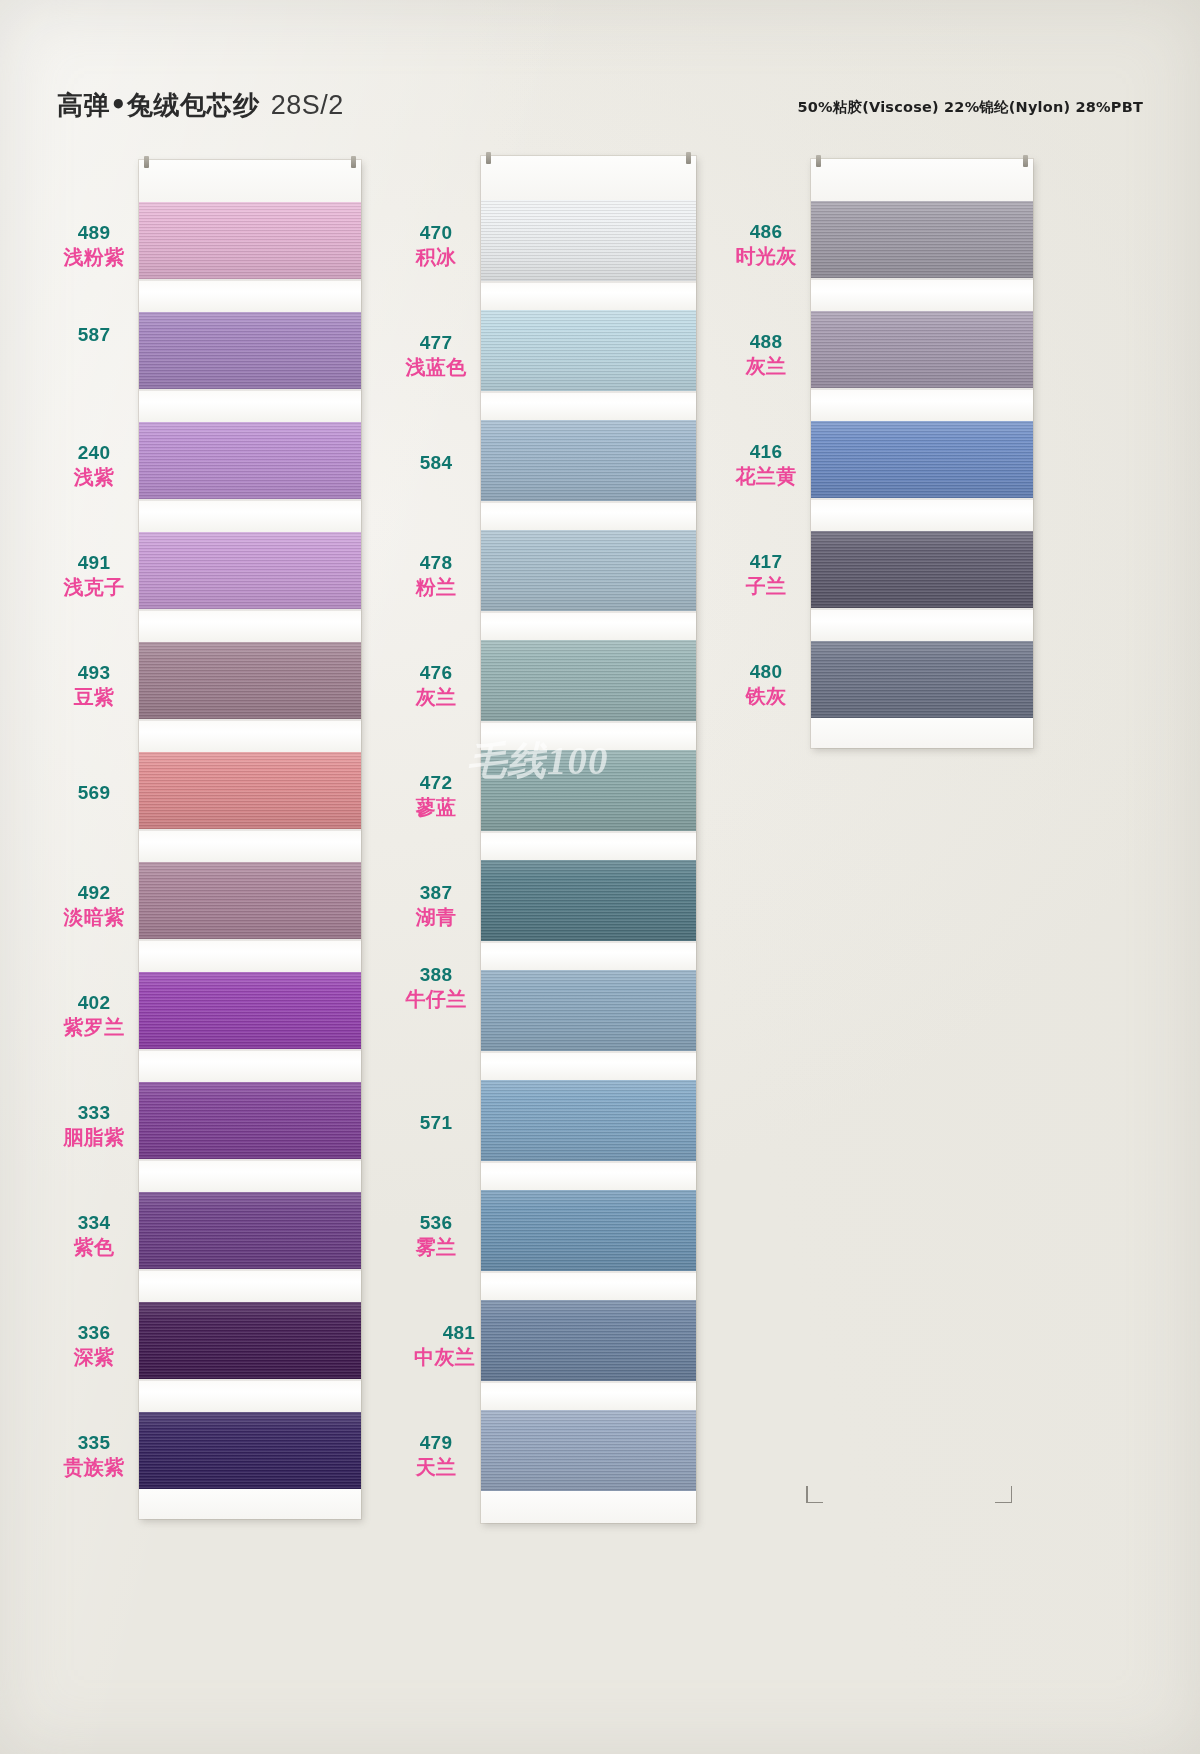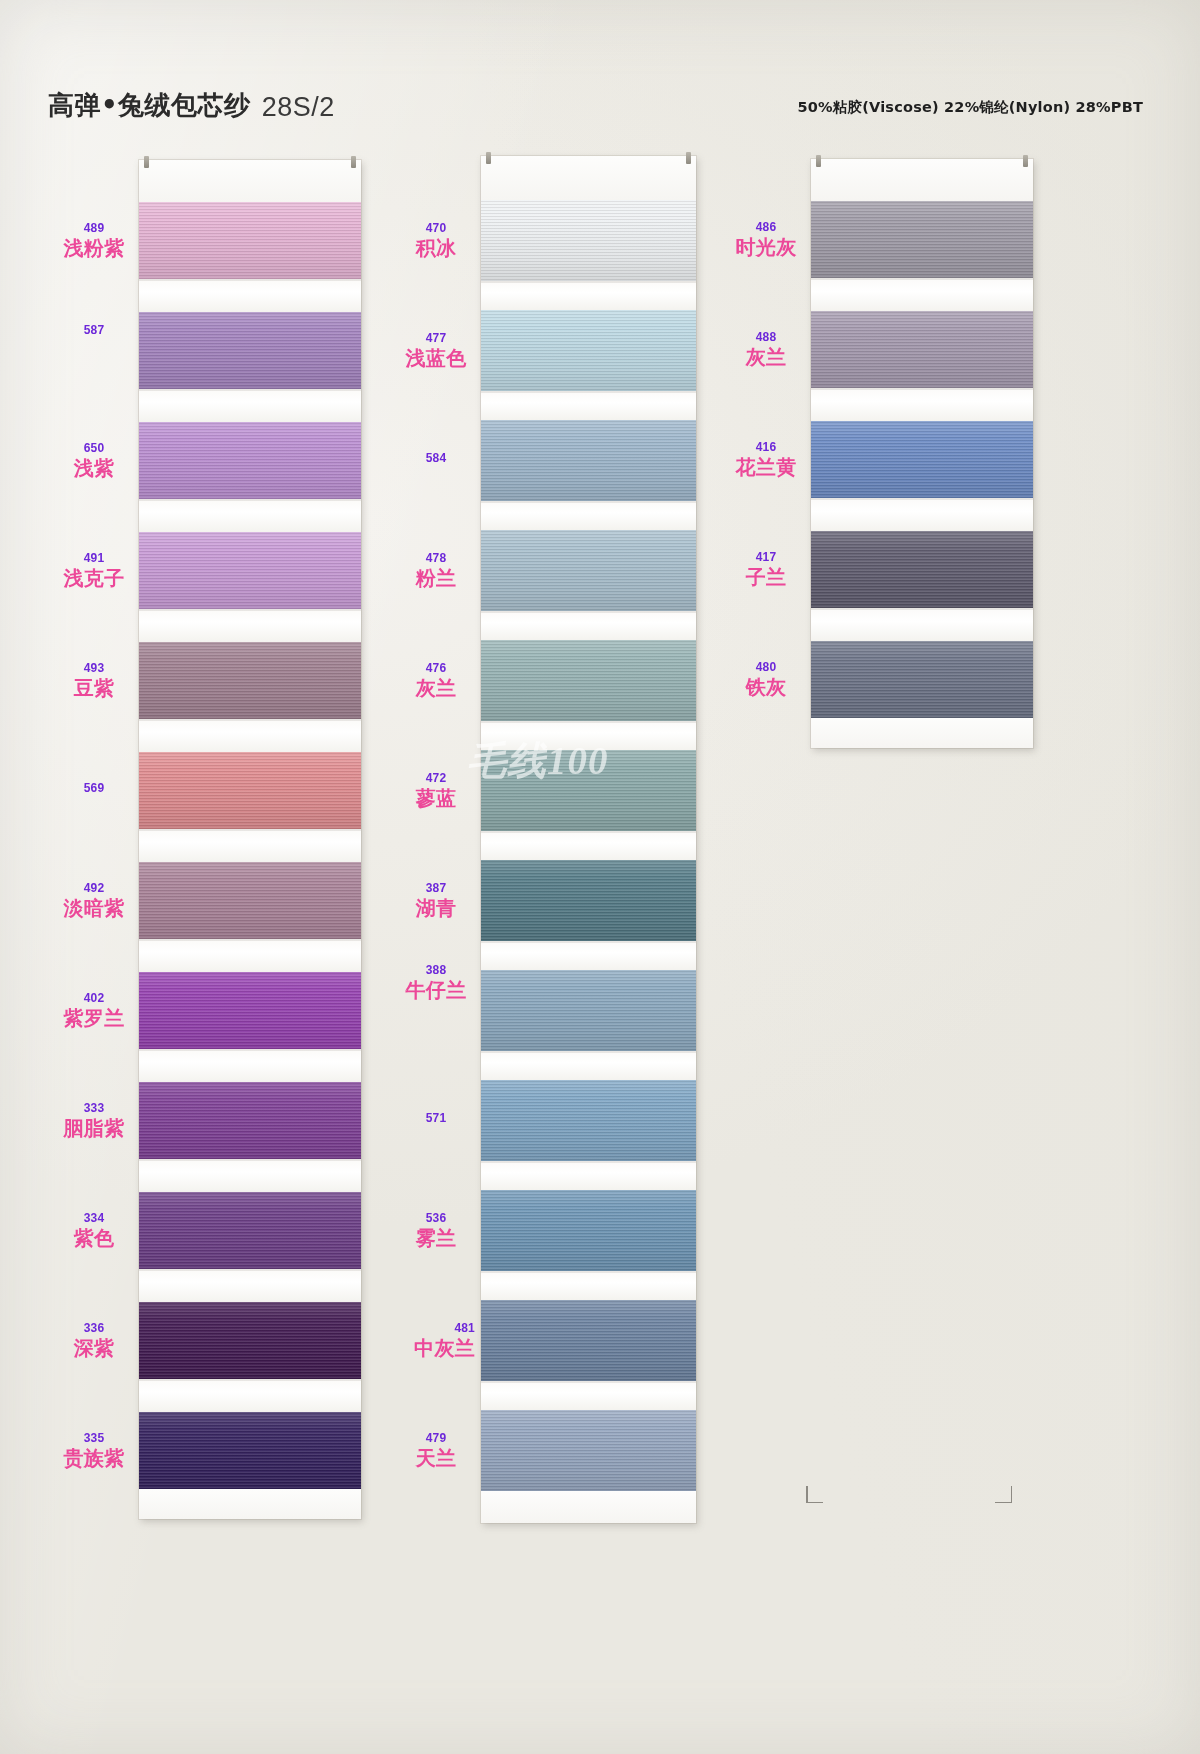--- a/index.html
+++ b/index.html
@@ -41,23 +41,23 @@
 
   
   #header {
     position: absolute;
     left: 0; top: 88px;
     width: 1200px;
     height: 44px;
   }
   #title-block {
     position: absolute;
-    left: 48px; top: 0;
+    left: 57px; top: 0;
     display: flex;
-    align-items: flex-end;
+    align-items: center;
     white-space: nowrap;
   }
   #title-cn {
     font-size: 26px;
     font-weight: 700;
     color: #2b2b2b;
     letter-spacing: 0.5px;
     font-family: "DejaVu Sans", "Liberation Sans", sans-serif;
   }
   #title-count {
@@ -164,23 +164,23 @@
 
   
   .label-item {
     position: absolute;
     right: 6px;
     text-align: center;
     width: 78px;
     line-height: 1.28;
   }
   .label-code {
-    font-size: 12px;
+    font-size: 19px;
     font-weight: 700;
-    color: #6d28d9;
+    color: #0f766e;
     font-family: "Liberation Sans", sans-serif;
     letter-spacing: 0.2px;
   }
   .label-name {
     font-size: 20px;
     font-weight: 700;
     color: #ec4899;
     font-family: "DejaVu Sans", "Liberation Sans", sans-serif;
     letter-spacing: 0.3px;
   }
@@ -239,21 +239,21 @@
     <div class="col-inner">
       <div class="label-stack" style="height: 1359px;">
         <div class="label-item" style="top: 60.5px;">
           <div class="label-code">489</div>
           <div class="label-name">浅粉紫</div>
         </div>
         <div class="label-item" style="top: 163px;">
           <div class="label-code">587</div>
         </div>
         <div class="label-item" style="top: 280.5px;">
-          <div class="label-code">650</div>
+          <div class="label-code">240</div>
           <div class="label-name">浅紫</div>
         </div>
         <div class="label-item" style="top: 390.5px;">
           <div class="label-code">491</div>
           <div class="label-name">浅克子</div>
         </div>
         <div class="label-item" style="top: 500.5px;">
           <div class="label-code">493</div>
           <div class="label-name">豆紫</div>
         </div>

